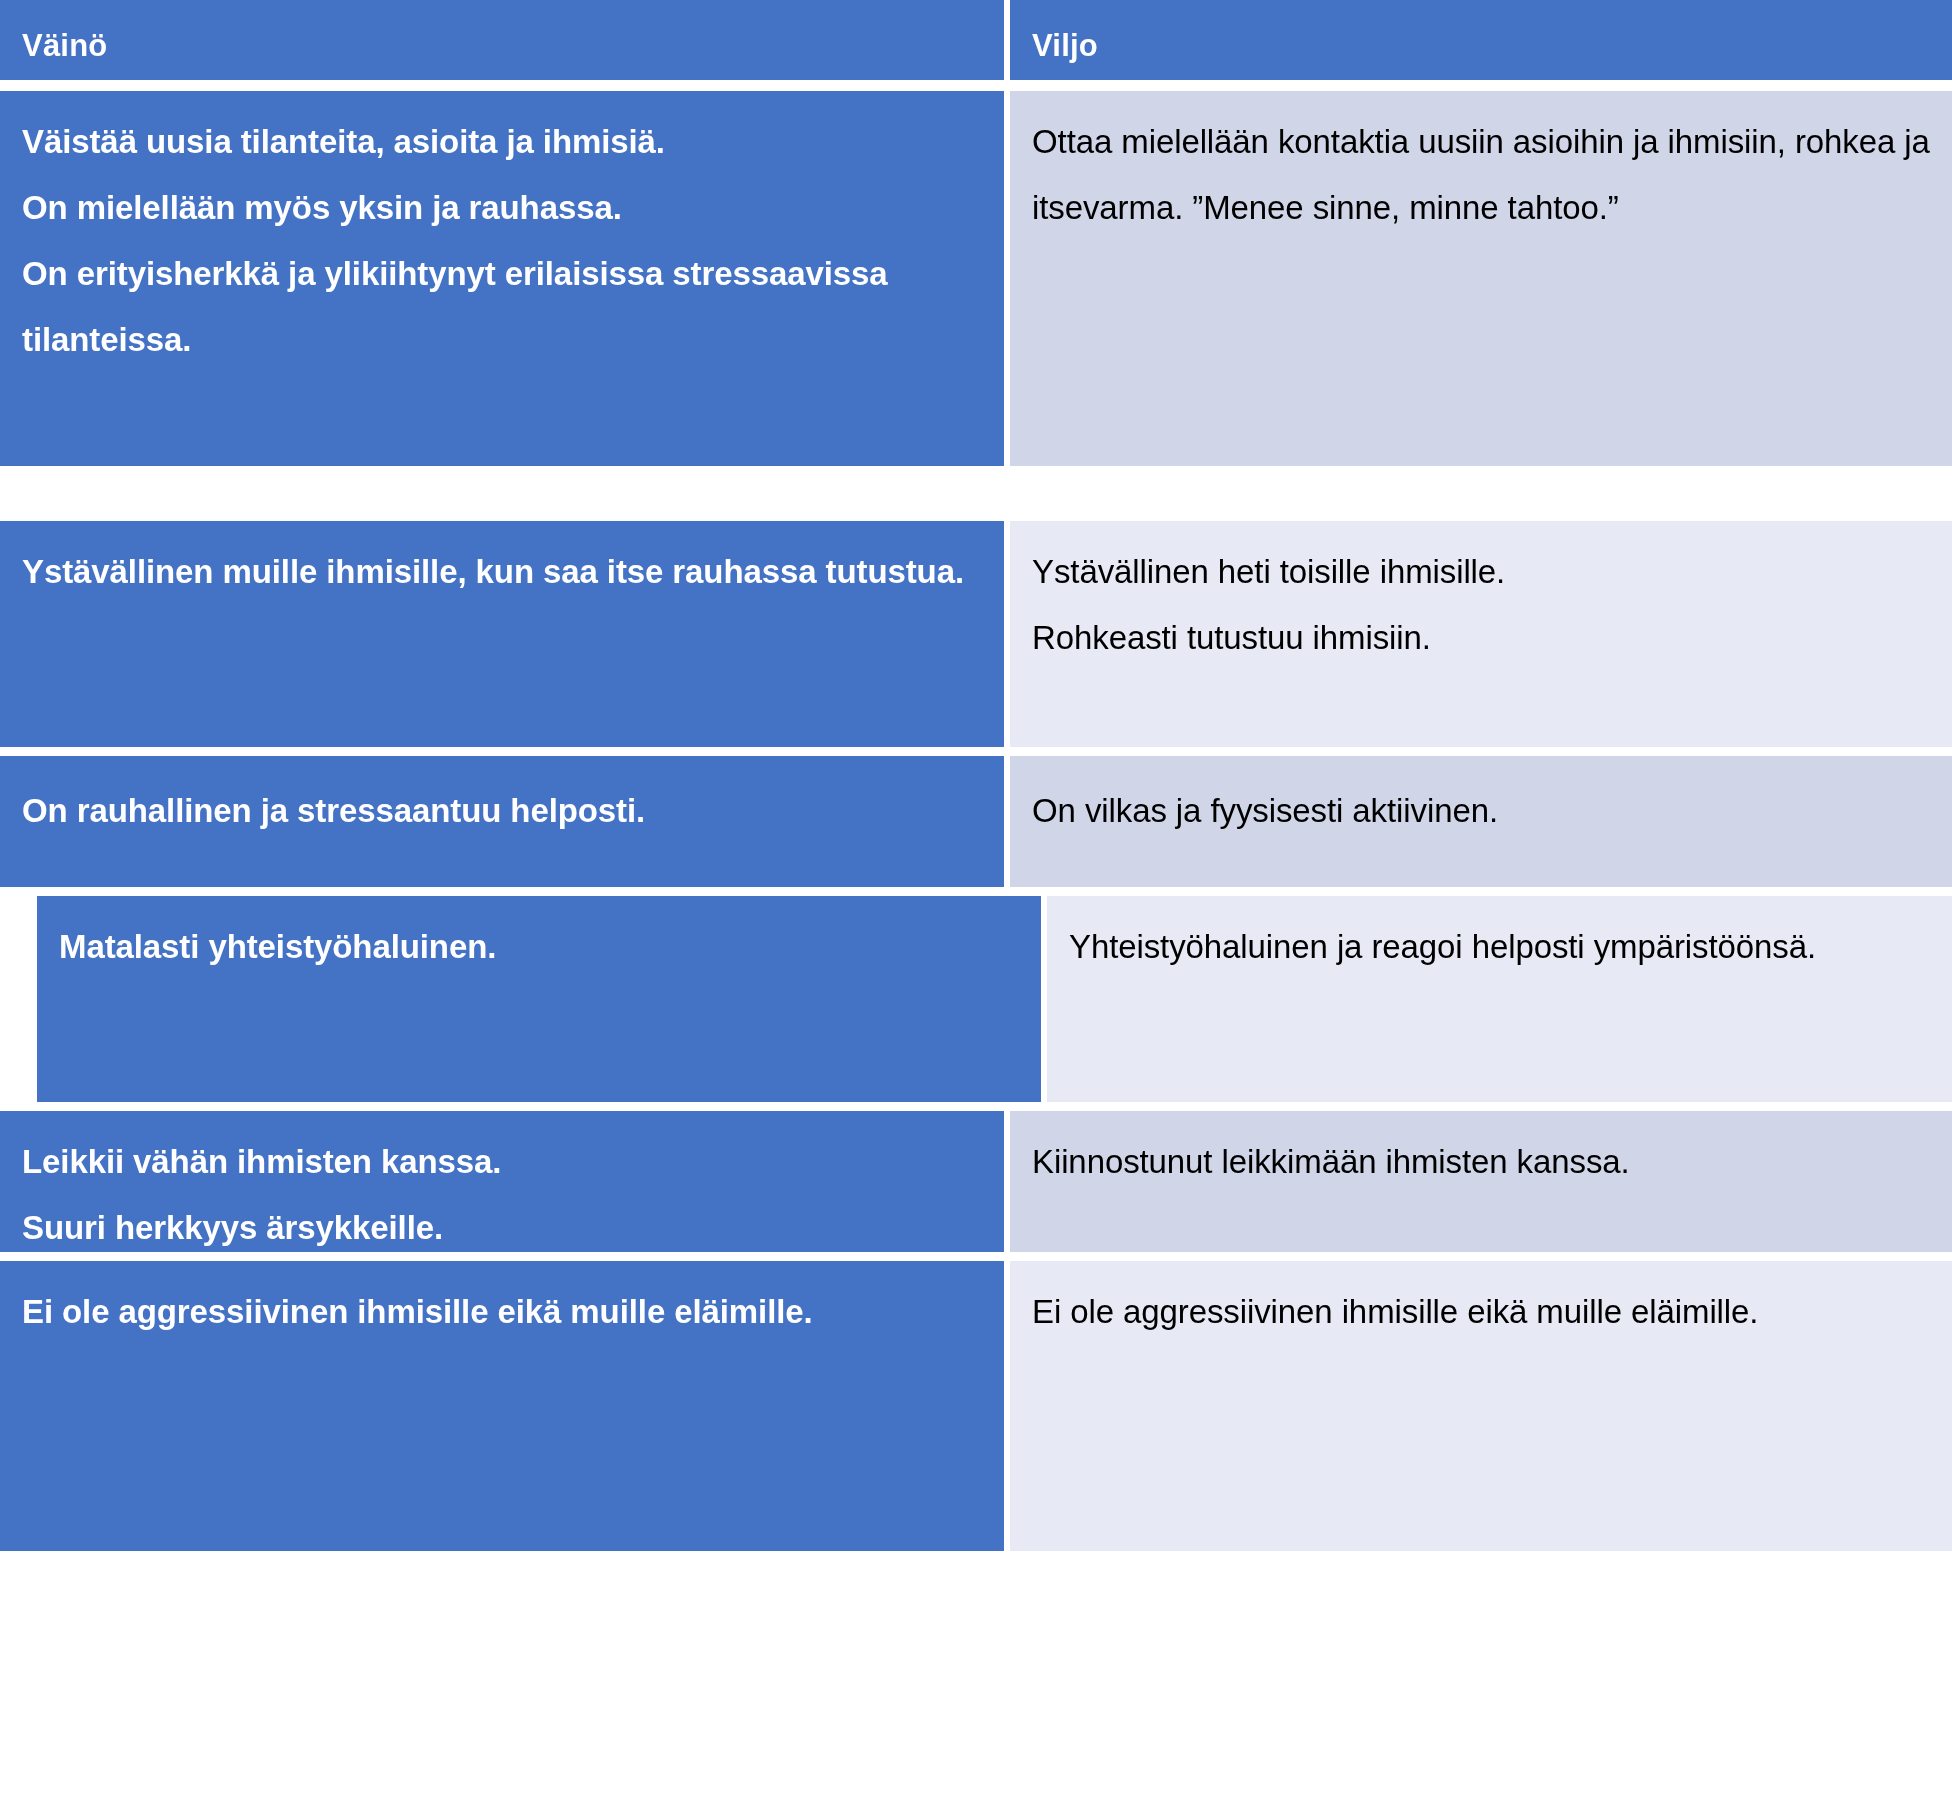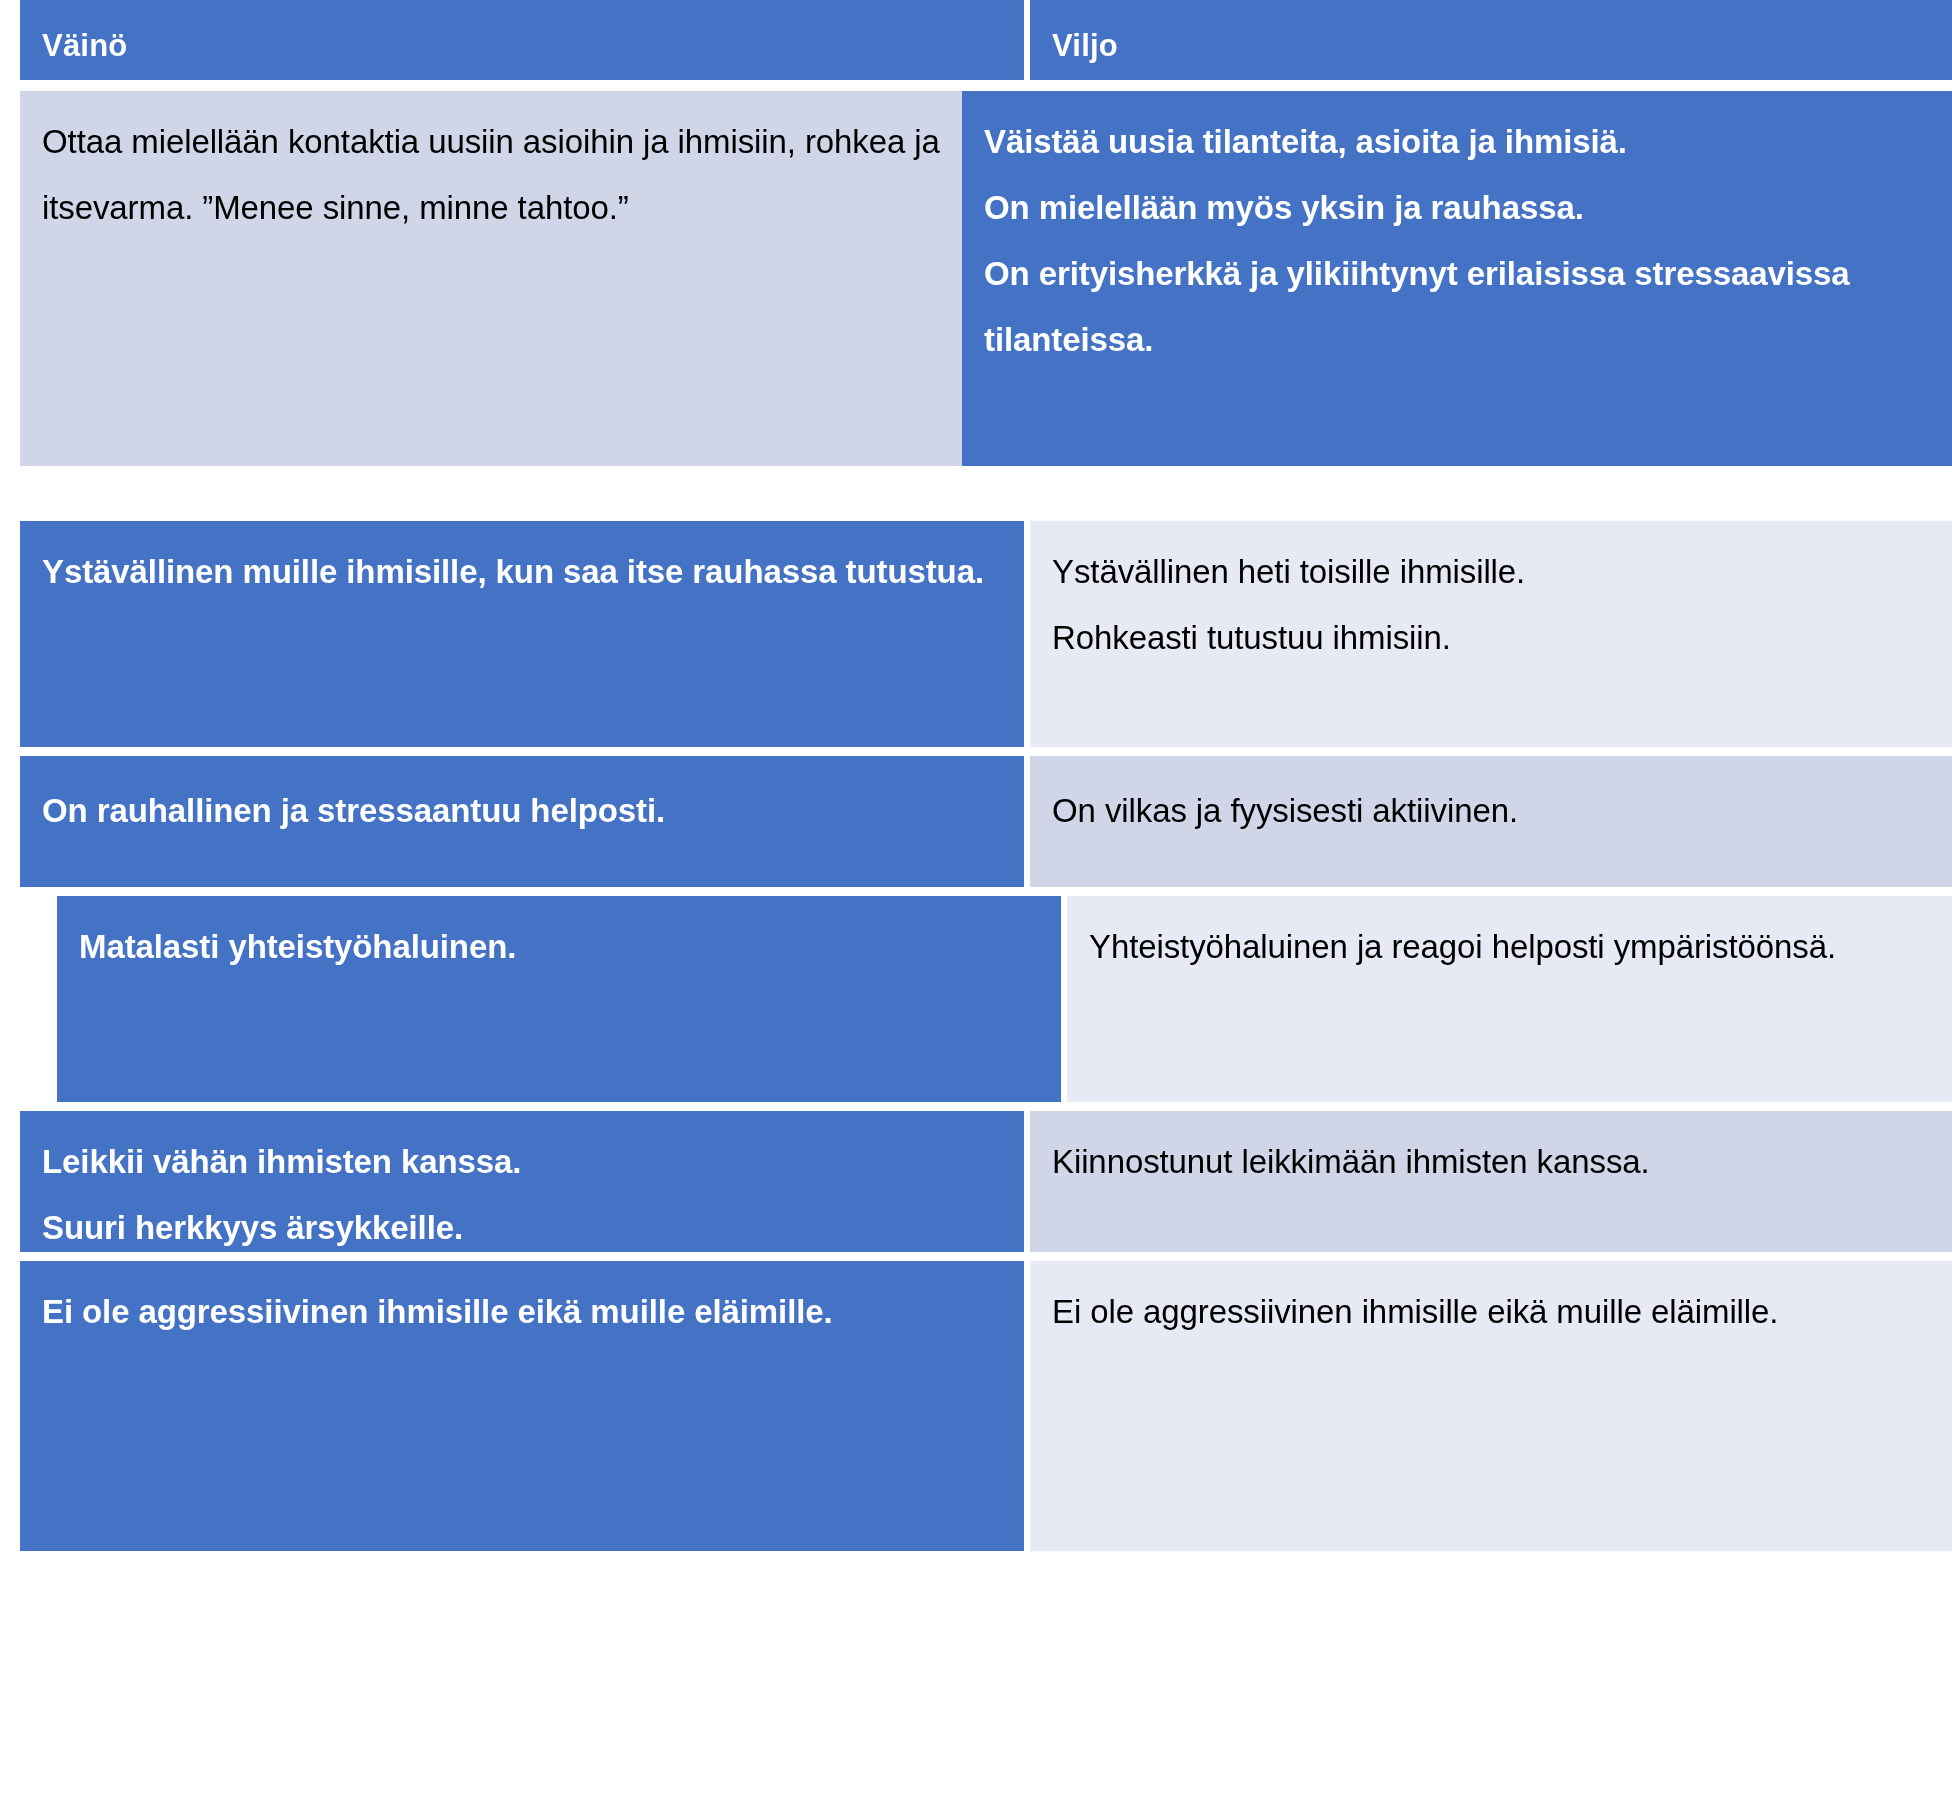--- a/index.html
+++ b/index.html
@@ -13,21 +13,20 @@
     font-family: "Liberation Sans", "DejaVu Sans", sans-serif;
     overflow: hidden;
   }
 
   .table-wrap {
     position: relative;
     width: 1952px;
     height: 1800px;
     background: #ffffff;
     box-sizing: border-box;
-    padding-left: 20px;
   }
 
   .table {
     display: flex;
     flex-direction: column;
     width: 1952px;
     height: 1800px;
     box-sizing: border-box;
   }
 
@@ -123,27 +122,27 @@
     <div class="row row-header">
       <div class="cell cell-left">
         <span class="header-text">Väinö</span>
       </div>
       <div class="cell cell-right">
         <span class="header-text">Viljo</span>
       </div>
     </div>
 
     <div class="row r1">
-      <div class="cell cell-right shade-a">
-        <span class="line">Ottaa mielellään kontaktia uusiin asioihin ja ihmisiin, rohkea ja itsevarma. ”Menee sinne, minne tahtoo.”</span>
-      </div>
       <div class="cell cell-left">
         <span class="line">Väistää uusia tilanteita, asioita ja ihmisiä.</span>
         <span class="line">On mielellään myös yksin ja rauhassa.</span>
         <span class="line">On erityisherkkä ja ylikiihtynyt erilaisissa stressaavissa tilanteissa.</span>
+      </div>
+      <div class="cell cell-right shade-a">
+        <span class="line">Ottaa mielellään kontaktia uusiin asioihin ja ihmisiin, rohkea ja itsevarma. ”Menee sinne, minne tahtoo.”</span>
       </div>
     </div>
 
     <div class="row r2">
       <div class="cell cell-left">
         <span class="line">Ystävällinen muille ihmisille, kun saa itse rauhassa tutustua.</span>
       </div>
       <div class="cell cell-right shade-b">
         <span class="line">Ystävällinen heti toisille ihmisille.</span>
         <span class="line">Rohkeasti tutustuu ihmisiin.</span>

